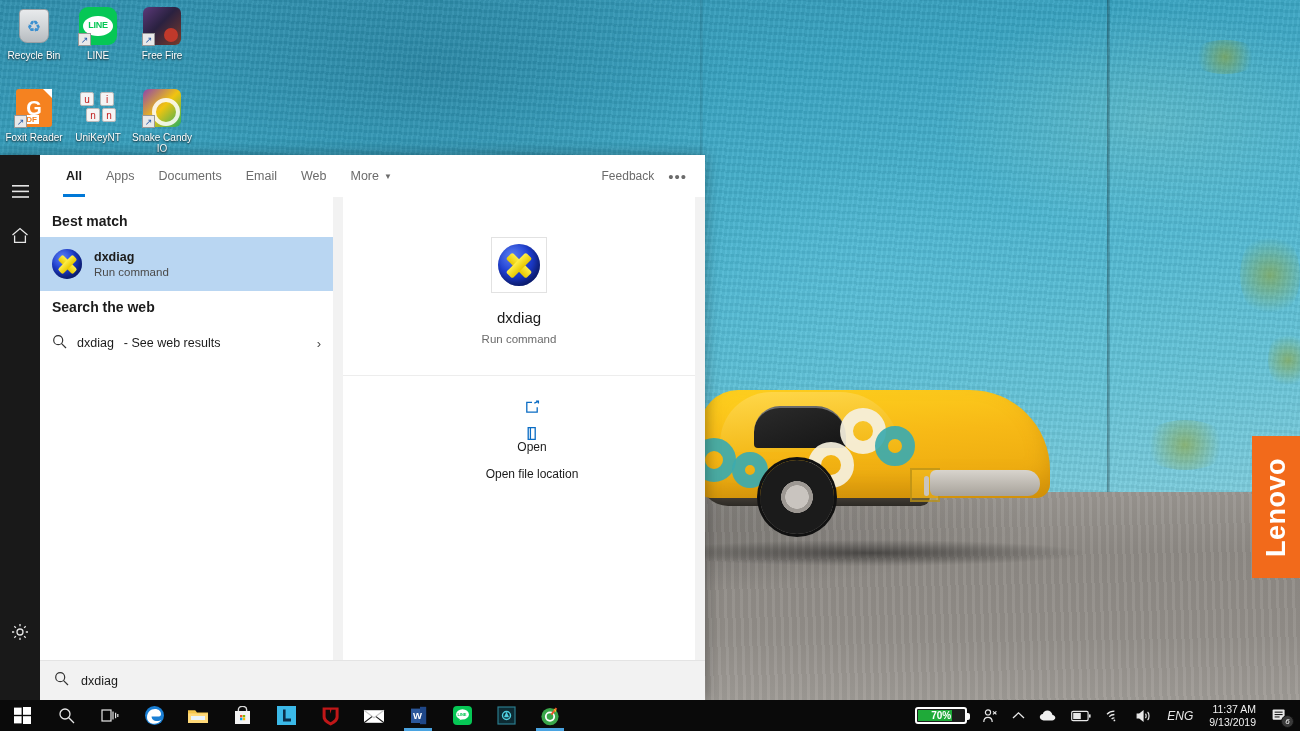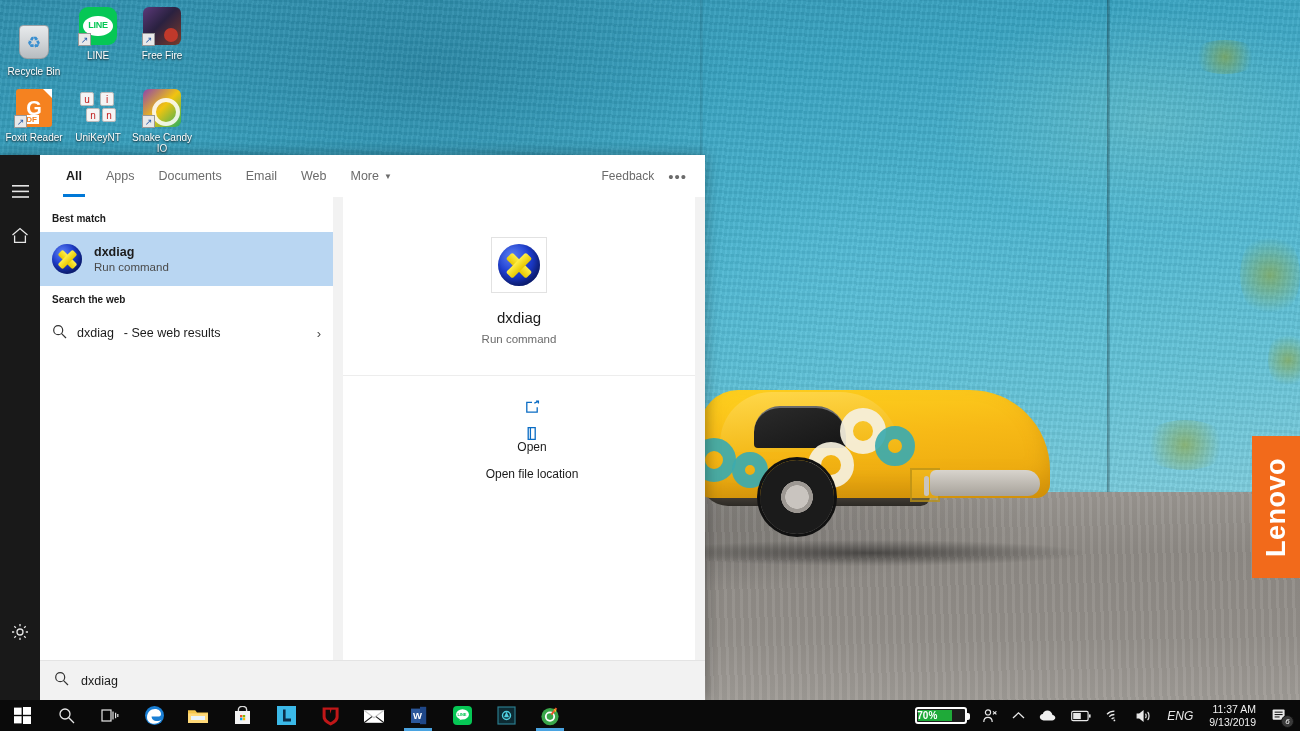--- a/index.html
+++ b/index.html
@@ -209,21 +209,21 @@
   .tab .caret { font-size: 8px; margin-left: 5px; color: #6b6b6b; }
   .tabbar-right { margin-left: auto; display: flex; align-items: center; gap: 14px; padding-right: 4px; }
   .feedback { font-size: 12px; color: #6b6b6b; }
   .dots { font-size: 15px; color: #6b6b6b; letter-spacing: 1px; }
 
   .content { flex: 1; display: flex; background: #f2f2f2; overflow: hidden; }
   .results {
     width: 293px; background: #fff; padding-top: 8px; flex: 0 0 293px;
   }
   .section-head {
-    font-size: 10px; font-weight: bold; color: #1b1b1b;
+    font-size: 14px; font-weight: bold; color: #1b1b1b;
     padding: 8px 14px 8px 12px;
   }
   .result-row {
     display: flex; align-items: center; gap: 12px;
     padding: 8px 12px; height: 54px;
   }
   .result-row.selected { background: #b9d6f2; }
   .result-text { display: flex; flex-direction: column; gap: 2px; }
   .result-title { font-size: 12.5px; color: #1b1b1b; font-weight: bold; }
   .result-sub { font-size: 11.5px; color: #4a4a4a; }
@@ -302,21 +302,21 @@
     width: 52px; height: 17px; border: 2px solid #fff; border-radius: 3px;
     position: relative; display: flex; align-items: center; margin-right: 8px;
     background: #1d1d1d;
   }
   .battery-widget:after {
     content: ""; position: absolute; right: -5px; top: 4px; width: 3px; height: 7px;
     background: #fff; border-radius: 0 2px 2px 0;
   }
   .battery-fill { position: absolute; left: 1px; top: 1px; bottom: 1px; width: 70%;
     background: #1faa39; }
-  .battery-text { position: relative; width: 100%; text-align: left;
+  .battery-text { position: relative; width: 100%; text-align: center;
     font-size: 10px; color: #fff; font-weight: bold; z-index: 2; }
   .clock { display: flex; flex-direction: column; align-items: flex-end;
     font-size: 10.5px; color: #f0f0f0; line-height: 13px; padding: 0 9px; }
   .notif { position: relative; padding: 0 10px 0 6px; }
   .notif-badge {
     position: absolute; right: 4px; bottom: 3px; width: 13px; height: 13px;
     background: #3a3a3a; border-radius: 50%; color: #fff; font-size: 8px;
     display: flex; align-items: center; justify-content: center;
     border: 1px solid #111;
   }
@@ -357,21 +357,21 @@
       <div class="car-bumper"></div>
       <div class="car-wheel" style="left:100px;top:108px;"></div>
     </div>
 
     <div class="lenovo-tab">
       <span>Lenovo</span>
     </div>
   </div>
 
   <div class="desk-icons">
-    <div class="desk-icon" style="left:2px;top:22px;">
+    <div class="desk-icon" style="left:2px;top:6px;">
       <div class="glyph">
           <div class="ic-recycle"></div>
         </div>
       <div class="label">Recycle Bin</div>
     </div>
     <div class="desk-icon" style="left:66px;top:6px;">
       <div class="glyph">
         <div class="ic-line">
             <b>LINE</b>
           </div>

